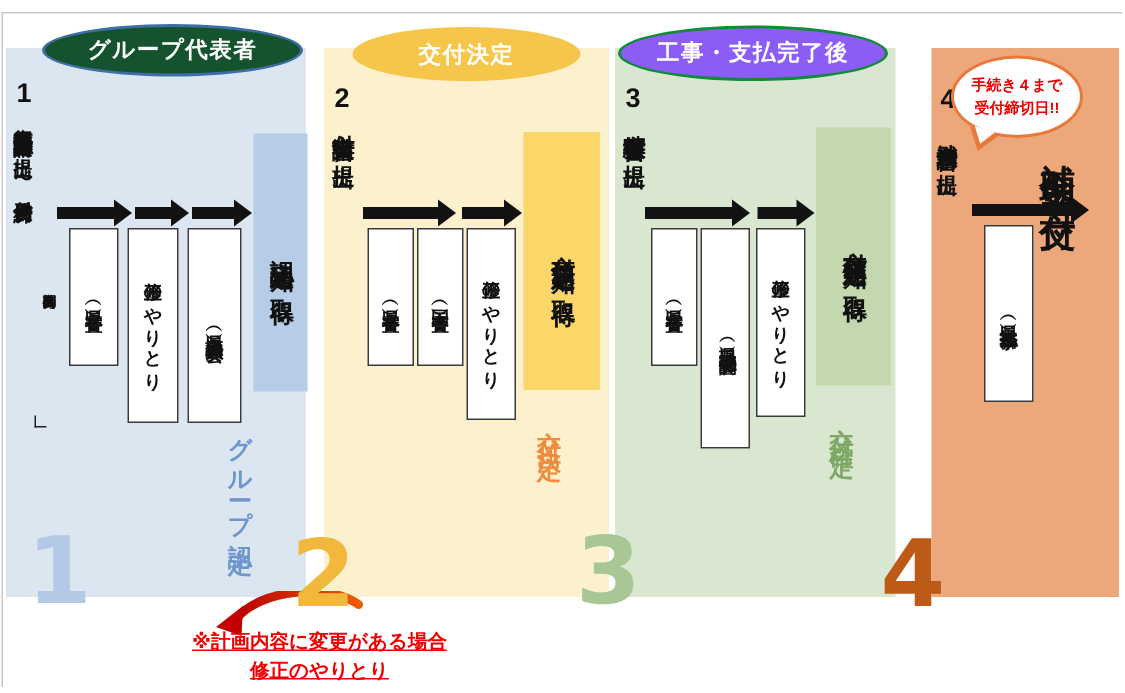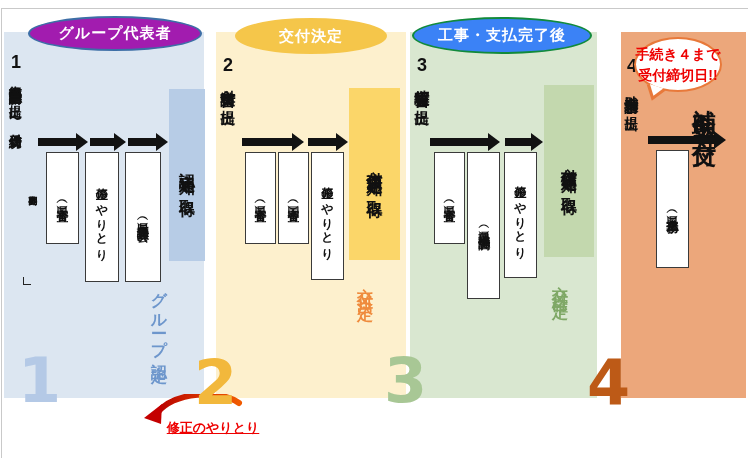--- a/index.html
+++ b/index.html
@@ -11,23 +11,23 @@
   }
   .edge{position:absolute;background:#c9c9c9;}
   .col{position:absolute; top:32px; height:366px;}
   .col1{left:4px;  width:200px; background:#dce6f1;}
   .col2{left:216px; width:190px; background:#fdf0cd;}
   .col3{left:410px; width:187px; background:#d9e7d0;}
   .col4{left:621px; width:125px; background:#eca77b;}
 
   .oval{position:absolute; border-radius:50%; display:flex; align-items:center; justify-content:center;
         color:#fff; font-size:15px; letter-spacing:1px; z-index:5; white-space:nowrap;}
-  .oval1{left:28px; top:16px; width:170px; height:31px; background:#a21caf; border:2px solid #3d6ea6;text-align:right;}
+  .oval1{left:28px; top:16px; width:170px; height:31px; background:#14532d; border:2px solid #3d6ea6;text-align:right;}
   .oval2{left:235px; top:18px; width:148px; height:32px; background:#f5c64a; border:2px solid #f5c64a;}
-  .oval3{left:412px; top:17px; width:176px; height:33px; background:#3b82f6; border:2px solid #128a3c;}
+  .oval3{left:412px; top:17px; width:176px; height:33px; background:#8b5cf6; border:2px solid #128a3c;}
 
   .stepnum{position:absolute; font-size:18px; line-height:1;}
   .vtext{writing-mode:vertical-rl; text-orientation:mixed; line-height:1;}
   .vtitle{position:absolute; font-size:15px; letter-spacing:1px;}
   .vtitle-long{font-size:13px; letter-spacing:0.5px;}
   .anno{position:absolute; font-size:9px; letter-spacing:0;}
   .anno-hook{position:absolute; border-left:1px solid #222; border-bottom:1px solid #222;}
 
   .vbox{position:absolute; background:#fff; border:1.5px solid #3a3a3a;
         font-size:12px; letter-spacing:1px; display:flex; align-items:center; justify-content:center; text-align:center;}
@@ -51,21 +51,21 @@
 
   .bignum{position:absolute; font-size:62px; line-height:1; z-index:4; font-family:"DejaVu Sans",sans-serif;}
   .bn1{color:#b4c9e6;} .bn2{color:#f2b83c;} .bn3{color:#a8c795;} .bn4{color:#bd5a17;}
 
   .note{position:absolute; color:#ee0000; font-size:13px; text-align:center; line-height:1.45; z-index:6; white-space:nowrap;}
   .u{text-decoration:underline;}
 
   .bubble{position:absolute; left:634px; top:37px; width:84px; height:51px; background:#fff;
           border:2.5px solid #e8793a; border-radius:50%; z-index:7;
           display:flex; flex-direction:column; align-items:center; justify-content:center;
-          color:#ee0000; font-size:14px; line-height:1.5; white-space:nowrap;}
+          color:#ee0000; font-size:10px; line-height:1.5; white-space:nowrap;}
   .bubble .tail{position:absolute; left:8px; bottom:-11px; width:0; height:0;
           border:10px solid transparent; border-top:14px solid #e8793a; border-bottom:0; transform:rotate(18deg);}
   .bubble .tail-inner{position:absolute; left:12px; bottom:-6px; width:0; height:0;
           border:7px solid transparent; border-top:10px solid #ffffff; border-bottom:0; transform:rotate(18deg); z-index:8;}
 
   .return-arrow{position:absolute; left:142px; top:394px; z-index:3;}
 </style>
 </head>
 <body>
 
@@ -177,19 +177,20 @@
       <linearGradient id="redg" x1="0%" y1="0%" x2="100%" y2="0%">
         <stop offset="0%" stop-color="#b80000"></stop>
         <stop offset="100%" stop-color="#f05a00"></stop>
       </linearGradient>
     </defs>
     <path d="M97 9 C78 -5 32 -2 15 19" stroke="url(#redg)" stroke-width="6" fill="none" stroke-linecap="round"></path>
     <polygon points="2,24 20,10 19,30" fill="#c40000"></polygon>
   </svg>
 
   <div class="note" style="left:118px;top:419px;width:190px;">
+    <div class="u">※計画内容に変更がある場合</div>
     <div class="u">修正のやりとり</div>
   </div>
 
   <div class="note" style="left:448px;top:401px;width:300px;">
   </div>
 
 </div>
 
 </body></html>

